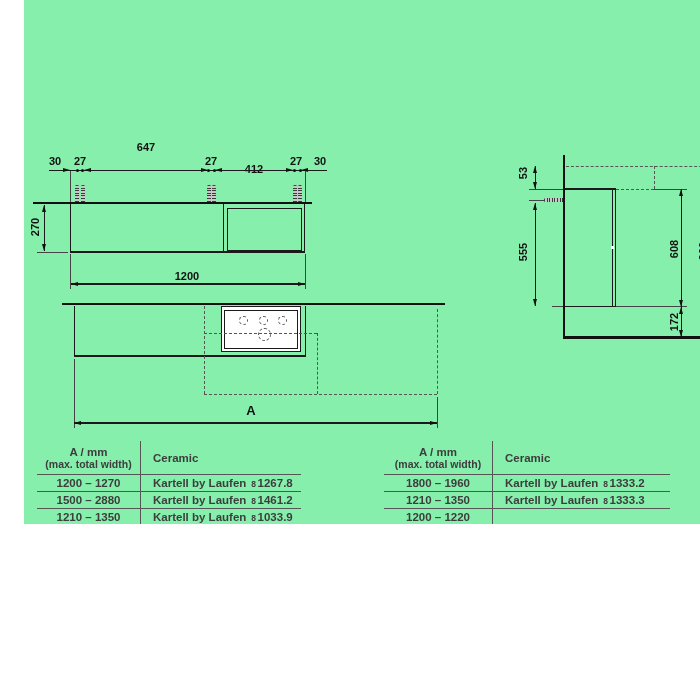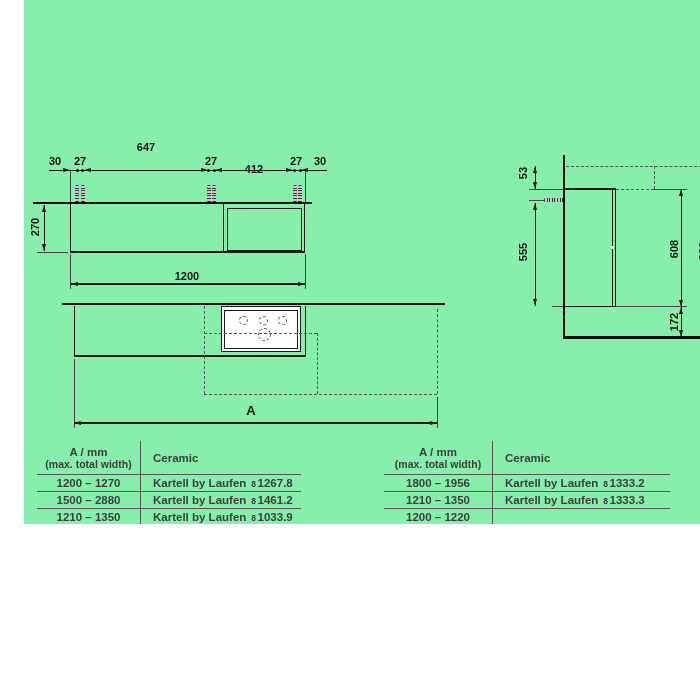--- a/index.html
+++ b/index.html
@@ -208,21 +208,21 @@
   <div class="spec-table bline" style="left:360px;top:441px;width:286px;">
     <div class="vdiv" style="left:108px;"></div>
     <div class="thead">
       <div class="c1" style="width:108px;">
         <div>A / mm</div>
         <div class="sub">(max. total width)</div>
       </div>
       <div class="c2">Ceramic</div>
     </div>
     <div class="trow">
-      <div class="c1" style="width:108px;">1800 – 1956</div>
+      <div class="c1" style="width:108px;">1800 – 1960</div>
       <div class="c2"><span class="br">Kartell by Laufen</span><span class="sm">8</span><span>1333.2</span></div>
     </div>
     <div class="trow">
       <div class="c1" style="width:108px;">1210 – 1350</div>
       <div class="c2"><span class="br">Kartell by Laufen</span><span class="sm">8</span><span>1333.3</span></div>
     </div>
     <div class="trow">
       <div class="c1" style="width:108px;">1200 – 1220</div>
     </div>
   </div>

